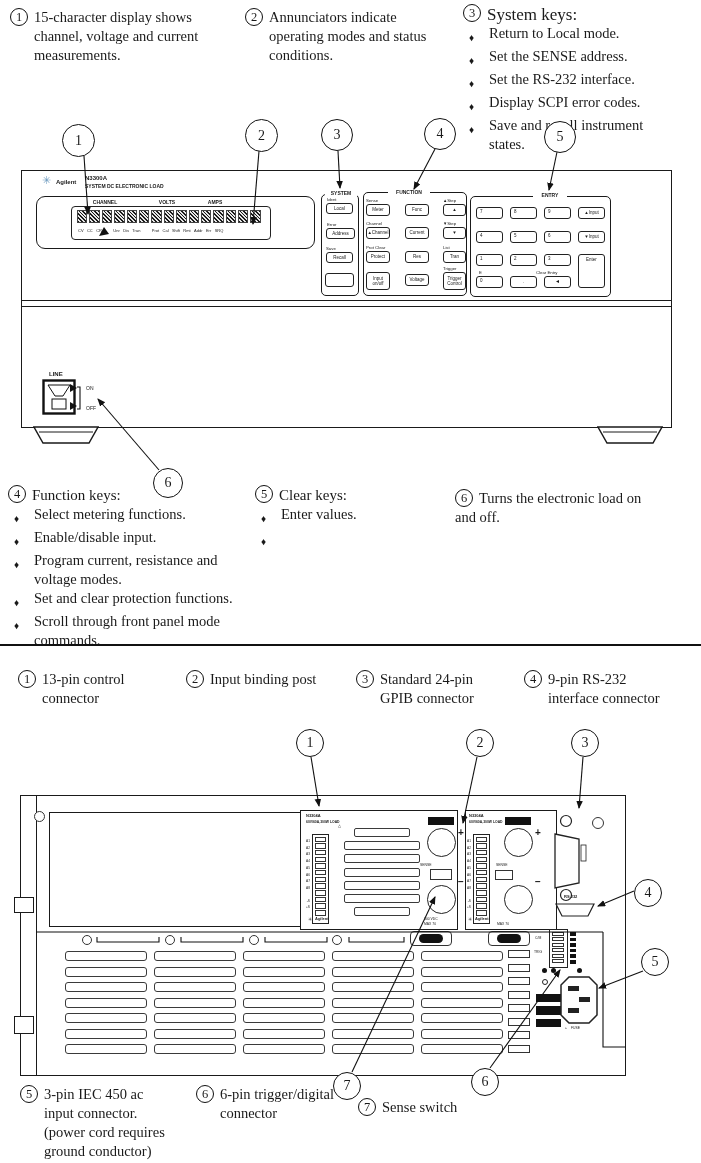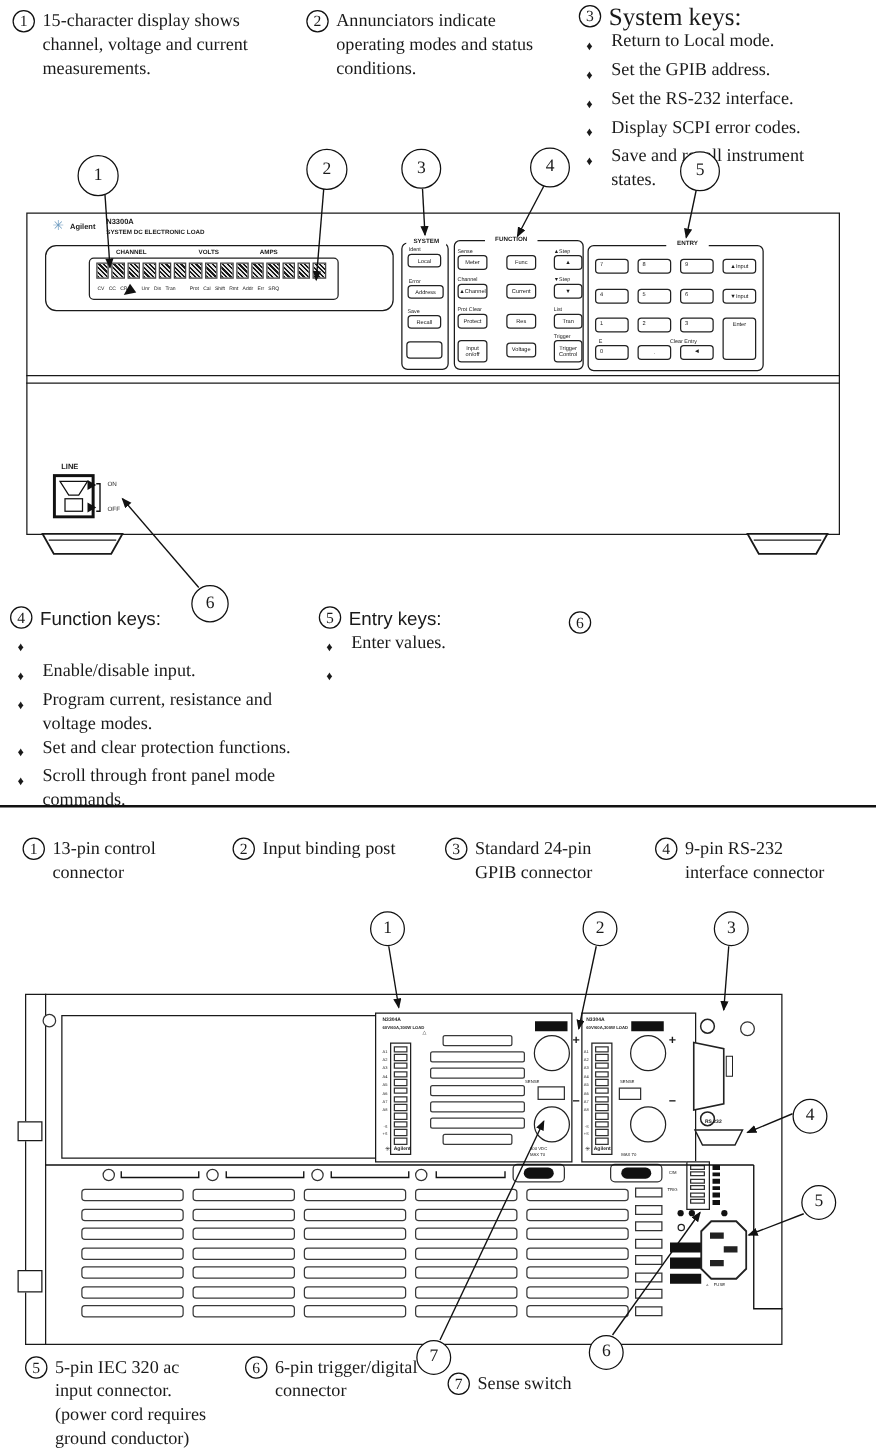--- a/index.html
+++ b/index.html
@@ -1,21 +1,21 @@
 <!DOCTYPE html>
 <html><head>
 <meta charset="utf-8">
 <style>
   *{margin:0;padding:0;box-sizing:border-box}
   body{background:#fff}
   .stage{position:relative;width:701px;height:1163px;background:#fff;color:#1a1a1a;
          font-family:"Liberation Serif",serif;overflow:hidden}
   .abs{position:absolute}
   .pre{white-space:pre-line}
-  .sans{font-family:Liberation Sans, sans-serif}
+  .sans{font-family:Liberation Serif, serif}
   .note{display:flex;gap:6px;font-size:14.5px;line-height:19px}
   .cnum{flex-shrink:0;display:flex;align-items:center;justify-content:center;width:18px;height:18px;
         border:1.2px solid #111;border-radius:50%;font-size:12.5px;background:#fff;font-family:"Liberation Serif",serif}
   .brow{display:flex;font-size:14.5px;line-height:19px}
   .dia{flex-shrink:0;width:20px;margin-left:6px;font-size:10px;padding-top:4px;text-align:left}
   .callout{position:absolute;display:flex;align-items:center;justify-content:center;border:1.3px solid #111;
            border-radius:50%;background:#fff;font-size:14px;z-index:11;font-family:"Liberation Serif",serif}
   .box{position:absolute;border:1.3px solid #1a1a1a;background:#fff;border-radius:5px}
   .glabel{position:absolute;background:#fff;text-align:center;font-family:"Liberation Sans",sans-serif;
           font-size:5px;font-weight:bold;z-index:2;padding:0 2px}
@@ -68,29 +68,29 @@
   </div>
   <div class="abs note" style="left:245px;top:8px;width:210px">
     <span class="cnum">2</span>
     <span class="pre">Annunciators indicate
 operating modes and status
 conditions.</span>
   </div>
   <div class="abs" style="left:463px;top:4px;width:238px">
     <div class="note">
       <span class="cnum">3</span>
-      <span style="padding-top:1px;font-size:20px">System keys:</span>
+      <span style="padding-top:1px;font-size:17px">System keys:</span>
     </div>
     <div class="brow">
         <span class="dia">♦</span>
         <span class="pre">Return to Local mode.</span>
       </div>
     <div class="brow">
         <span class="dia">♦</span>
-        <span class="pre">Set the GPIB address.</span>
+        <span class="pre">Set the SENSE address.</span>
       </div>
     <div class="brow">
         <span class="dia">♦</span>
         <span class="pre">Set the RS-232 interface.</span>
       </div>
     <div class="brow">
         <span class="dia">♦</span>
         <span class="pre">Display SCPI error codes.</span>
       </div>
     <div class="brow">
@@ -225,20 +225,21 @@
   <div class="abs t5" style="left:86px;top:385px">ON</div>
   <div class="abs t5" style="left:86px;top:405px">OFF</div>
 
   <div class="abs" style="left:8px;top:485px;width:240px">
     <div class="note">
       <span class="cnum">4</span>
       <span class="sans" style="padding-top:1px;font-size:15px">Function keys:</span>
     </div>
     <div class="brow">
         <span class="dia">♦</span>
+        <span class="pre">Select metering functions.</span>
       </div>
     <div class="brow">
         <span class="dia">♦</span>
         <span class="pre">Enable/disable input.</span>
       </div>
     <div class="brow">
         <span class="dia">♦</span>
         <span class="pre">Program current, resistance and
 voltage modes.</span>
       </div>
@@ -248,32 +249,34 @@
       </div>
     <div class="brow">
         <span class="dia">♦</span>
         <span class="pre">Scroll through front panel mode
 commands.</span>
       </div>
   </div>
   <div class="abs" style="left:255px;top:485px;width:190px">
     <div class="note">
       <span class="cnum">5</span>
-      <span class="sans" style="padding-top:1px;font-size:15px">Entry keys:</span>
+      <span class="sans" style="padding-top:1px;font-size:15px">Clear keys:</span>
     </div>
     <div class="brow">
         <span class="dia">♦</span>
         <span class="pre">Enter values.</span>
       </div>
     <div class="brow">
         <span class="dia">♦</span>
       </div>
   </div>
   <div class="abs" style="left:455px;top:489px;width:235px;font-size:14.5px;line-height:19px">
     <span class="cnum" style="float:left;margin-right:6px">6</span>
+    <span class="pre">Turns the electronic load on
+and off.</span>
   </div>
 
   <div class="abs" style="left:0;top:644px;width:701px;height:2px;background:#111"></div>
 
   <div class="abs note" style="left:18px;top:670px;width:150px">
     <span class="cnum">1</span>
     <span class="pre">13-pin control
 connector</span>
   </div>
   <div class="abs note" style="left:186px;top:670px;width:160px">
@@ -504,21 +507,21 @@
       <div class="mini-cell"></div>
       <div class="mini-cell"></div>
       <div class="mini-cell"></div>
       <div class="mini-cell"></div>
       <div class="mini-cell"></div>
       <div class="mini-cell"></div>
     </div>
 
   <div class="abs note" style="left:20px;top:1085px;width:165px">
     <span class="cnum">5</span>
-    <span class="pre">5-pin IEC 320 ac
+    <span class="pre">3-pin IEC 450 ac
 input connector.
 (power cord requires
 ground conductor)</span>
   </div>
   <div class="abs note" style="left:196px;top:1085px;width:150px">
     <span class="cnum">6</span>
     <span class="pre">6-pin trigger/digital
 connector</span>
   </div>
   <div class="abs note" style="left:358px;top:1098px;width:140px">

